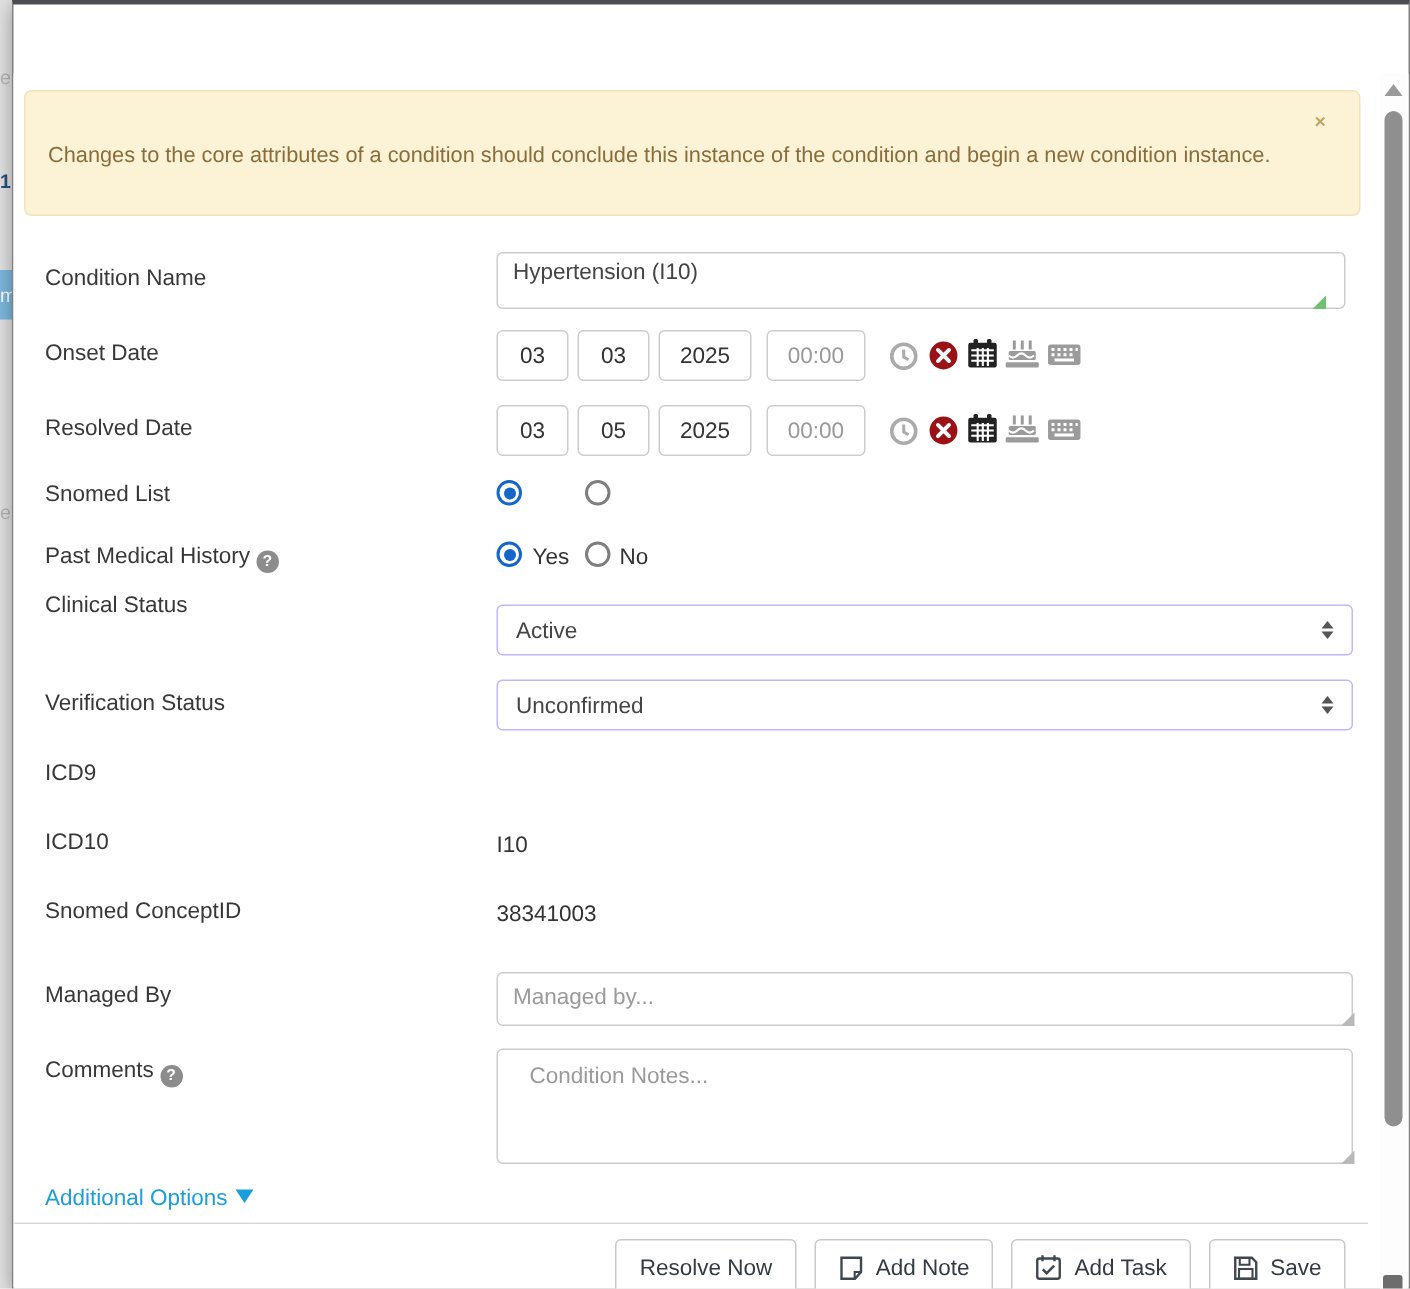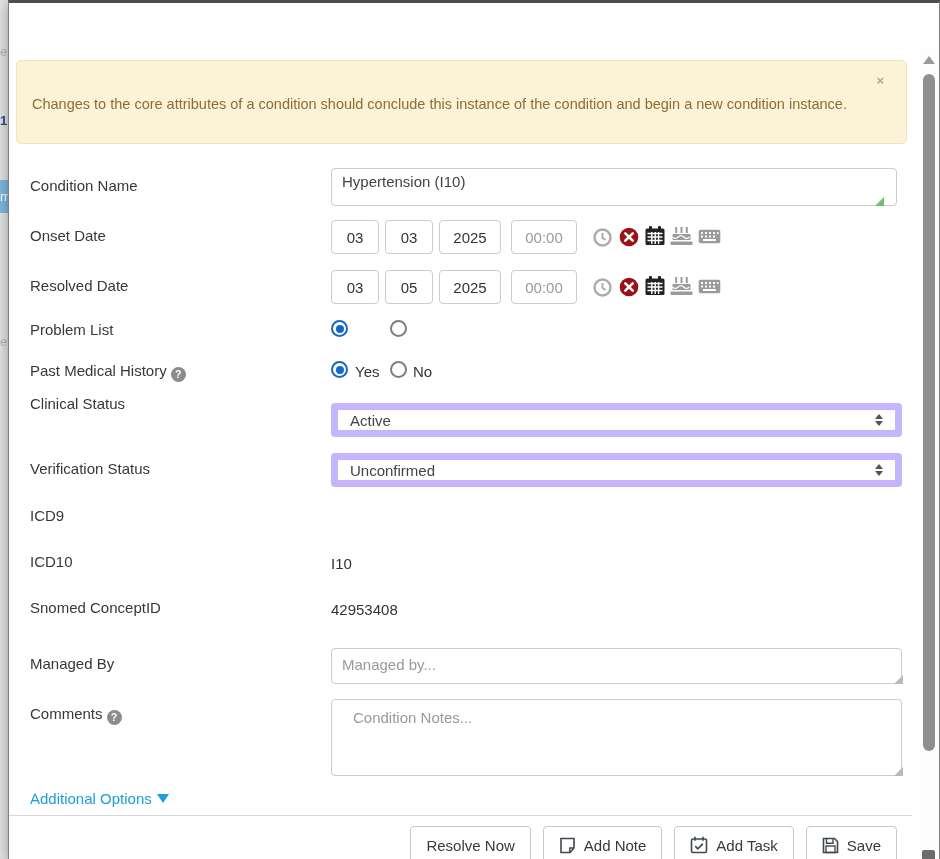--- a/index.html
+++ b/index.html
@@ -46,21 +46,21 @@
   .icon { position:absolute; display:block; }
 
   
   .radio { position:absolute; width:17px; height:17px; border-radius:50%; background:#fff; }
   .radio.checked { border:2px solid #1566c9; }
   .radio.checked::after { content:""; position:absolute; left:2.5px; top:2.5px; width:8px; height:8px; border-radius:50%; background:#1566c9; }
   .radio.unchecked { border:2px solid #7e7e7e; }
   .radio-lbl { position:absolute; font-size:15px; color:#333;margin-top:42px; }
 
   
-  .sel { position:absolute; left:322px; width:571px; height:34px; border:7px solid #c4b5fd; border-radius:4px; background:#fff; display:flex; align-items:center; padding:0 12px; font-size:15px; color:#444; cursor:pointer; }
+  .sel { position:absolute; left:322px; width:571px; height:34px; border:1px solid #c4b5fd; border-radius:4px; background:#fff; display:flex; align-items:center; padding:0 12px; font-size:15px; color:#444; cursor:pointer; }
   .sel-arrows { margin-left:auto; display:flex; flex-direction:column; gap:2px; }
   .sel-arrows i { width:0; height:0; border-style:solid; display:block; }
   .sel-arrows .up { border-width:0 4.5px 5.5px 4.5px; border-color:transparent transparent #555 transparent; }
   .sel-arrows .dn { border-width:5.5px 4.5px 0 4.5px; border-color:#555 transparent transparent transparent; }
 
   .ta-managed { position:absolute; left:322px; top:599px; width:571px; height:36px; padding:7px 10px; overflow:hidden; }
   .ta-comments { position:absolute; left:322px; top:650px; width:571px; height:77px; padding:9px 21px; overflow:hidden; }
 
   .addl { position:absolute; left:21px; top:741px; font-size:15px; color:#1b9ed9; cursor:pointer; }
   .addl .tri { display:inline-block; width:0; height:0; border-style:solid; border-width:9px 6.5px 0 6.5px; border-color:#1b9ed9 transparent transparent transparent; margin-left:5px; vertical-align:1px; }
@@ -191,21 +191,21 @@
           <rect x="15" y="3" width="2" height="2"></rect>
           <rect x="19" y="3" width="1.5" height="2"></rect>
           <rect x="3" y="6.5" width="2" height="2"></rect>
           <rect x="7" y="6.5" width="2" height="2"></rect>
           <rect x="11" y="6.5" width="2" height="2"></rect>
           <rect x="15" y="6.5" width="2" height="2"></rect>
           <rect x="5" y="10" width="13" height="2"></rect>
         </g>
       </svg>
 
-    <div class="lbl" style="top:272px">Problem List</div>
+    <div class="lbl" style="top:272px">Snomed List</div>
     <span class="radio checked" style="left:322px; top:271px"></span>
     <span class="radio-lbl" style="left:346px; top:272px">Yes</span>
     <span class="radio unchecked" style="left:381px; top:271px"></span>
     <span class="radio-lbl" style="left:404px; top:272px">No</span>
 
     <div class="lbl" style="top:313px">
       <span>Past Medical History</span><span class="help-icon">?</span>
     </div>
     <span class="radio checked" style="left:322px; top:312px"></span>
     <span class="radio-lbl" style="left:346px; top:313px">Yes</span>
@@ -230,21 +230,21 @@
         </span>
     </div>
 
     <div class="lbl" style="top:458px">ICD9</div>
     <div class="val" style="top:458px"></div>
 
     <div class="lbl" style="top:504px">ICD10</div>
     <div class="val" style="top:506px">I10</div>
 
     <div class="lbl" style="top:550px">Snomed ConceptID</div>
-    <div class="val" style="top:552px">42953408</div>
+    <div class="val" style="top:552px">38341003</div>
 
     <div class="lbl" style="top:606px">Managed By</div>
     <textarea class="ta-managed" placeholder="Managed by..." style=""></textarea>
     <span class="handle gray" style="left:885px; top:626px"></span>
 
     <div class="lbl" style="top:656px">
       <span>Comments</span><span class="help-icon">?</span>
     </div>
     <textarea class="ta-comments" placeholder="Condition Notes..." style=""></textarea>
     <span class="handle gray" style="left:885px; top:718px"></span>

